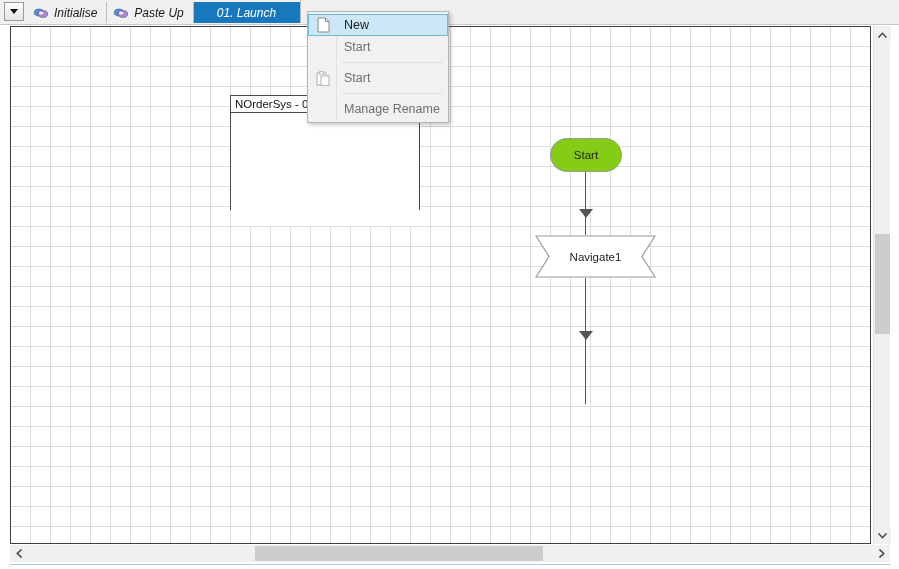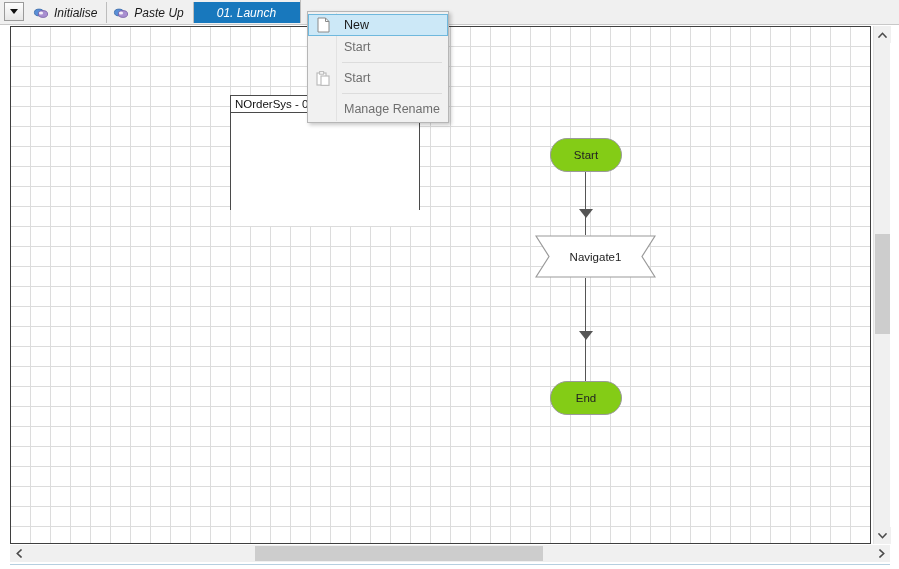--- a/index.html
+++ b/index.html
@@ -338,23 +338,20 @@
     <span>Start</span>
   </div>
 
   <div class="node-nav">
     <svg width="121" height="43" viewBox="0 0 121 43">
       <polygon points="1,1 120,1 107,21.5 120,42 1,42 14,21.5" fill="#ffffff" stroke="#9a9a9a" stroke-width="1.2"></polygon>
     </svg>
     <span class="lbl">Navigate1</span>
   </div>
 
-  <div class="node-end">
-    <span>End</span>
-  </div>
 </div>
 
 <div class="vscroll">
   <div class="sb-btn top">
     <svg class="ico-svg" width="9" height="6" viewBox="0 0 9 6">
       <path d="M1 5 L4.5 1.3 L8 5" fill="none" stroke="#4a4a4a" stroke-width="1.6" stroke-linecap="square"></path>
     </svg>
   </div>
   <div class="thumb"></div>
   <div class="sb-btn bot">

